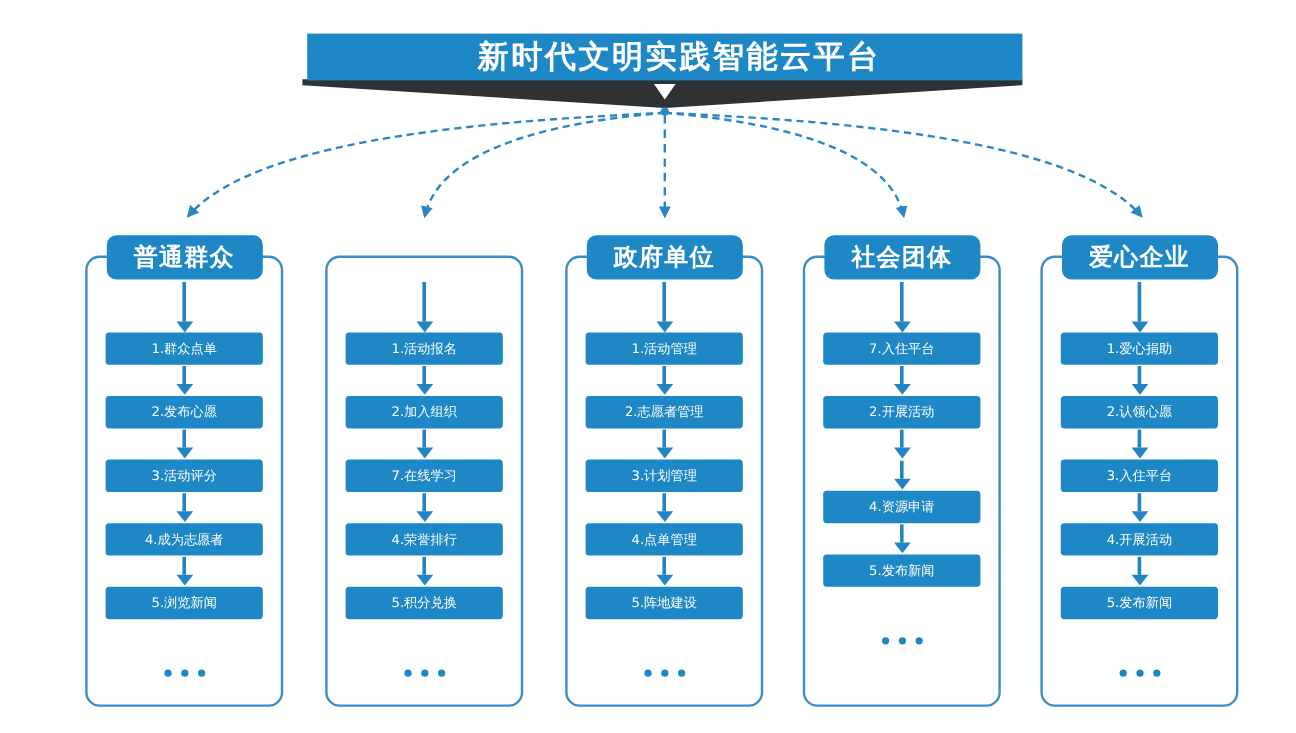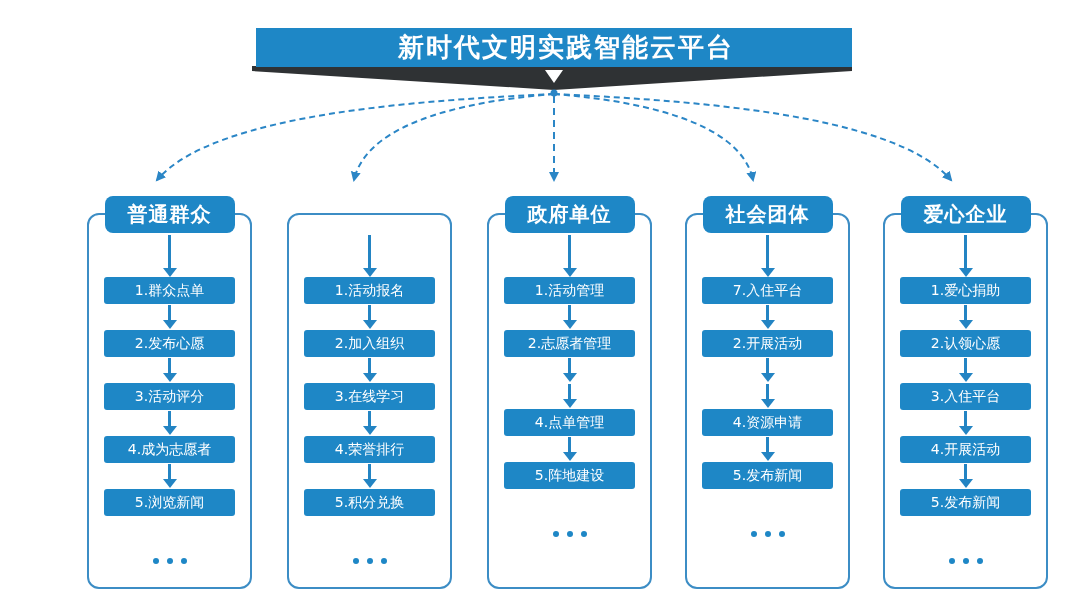--- a/index.html
+++ b/index.html
@@ -14,21 +14,21 @@
     background:#1e87c6; color:#ffffff;
     font-size:26px; font-weight:bold; letter-spacing:2px;
     display:flex; align-items:center; justify-content:center;
     z-index:3;
     padding-left:24px;
   }
   svg.overlay { position:absolute; left:0; top:0; z-index:1; }
   .column {
     position:absolute; top:213px; width:165px; height:376px;
     border:2px solid #3c8dc5; border-radius:12px;
-    background:transparent; z-index:2;margin-left:16px;
+    background:transparent; z-index:2;
   }
   .column.c0 { left:71px; }
   .column.c1 { left:271px; }
   .column.c2 { left:471px; }
   .column.c3 { left:669px; }
   .column.c4 { left:867px; }
   .col-header {
     position:absolute; top:-19px; left:50%; transform:translateX(-50%);
     width:130px; height:37px; background:#1e87c6; border-radius:8px;
     color:#ffffff; font-size:20px; font-weight:bold; letter-spacing:1px;
@@ -42,21 +42,21 @@
   .v-arrow .stem { width:3px; background:#2384c3; flex:1 1 auto; }
   .v-arrow .head {
     width:0; height:0;
     border-left:7px solid transparent; border-right:7px solid transparent;
     border-top:9px solid #2384c3;
   }
   .v-arrow.long { height:42px; }
   .v-arrow.short { height:24px; margin:1px 0; }
   .flow-step {
     width:131px; height:27px; background:#1e87c6; border-radius:3px;
-    color:#ffffff; font-size:14px;
+    color:#ffffff; font-size:11px;
     display:flex; align-items:center; justify-content:center;
     flex:0 0 auto;
   }
   .ellipsis { margin-top:42px; display:flex; gap:8px; }
   .ellipsis .dot { width:6px; height:6px; border-radius:50%; background:#1e87c6; }
 </style>
 </head>
 <body>
 
 <div class="stage">
@@ -128,21 +128,21 @@
           <div class="flow-step">1.活动报名</div>
           <div class="v-arrow short">
             <div class="stem"></div>
             <div class="head"></div>
           </div>
           <div class="flow-step">2.加入组织</div>
           <div class="v-arrow short">
             <div class="stem"></div>
             <div class="head"></div>
           </div>
-          <div class="flow-step">3.在线学习</div>
+          <div class="flow-step">7.在线学习</div>
           <div class="v-arrow short">
             <div class="stem"></div>
             <div class="head"></div>
           </div>
           <div class="flow-step">4.荣誉排行</div>
           <div class="v-arrow short">
             <div class="stem"></div>
             <div class="head"></div>
           </div>
           <div class="flow-step">5.积分兑换</div>
@@ -163,20 +163,21 @@
           <div class="flow-step">1.活动管理</div>
           <div class="v-arrow short">
             <div class="stem"></div>
             <div class="head"></div>
           </div>
           <div class="flow-step">2.志愿者管理</div>
           <div class="v-arrow short">
             <div class="stem"></div>
             <div class="head"></div>
           </div>
+          <div class="flow-step">3.计划管理</div>
           <div class="v-arrow short">
             <div class="stem"></div>
             <div class="head"></div>
           </div>
           <div class="flow-step">4.点单管理</div>
           <div class="v-arrow short">
             <div class="stem"></div>
             <div class="head"></div>
           </div>
           <div class="flow-step">5.阵地建设</div>

